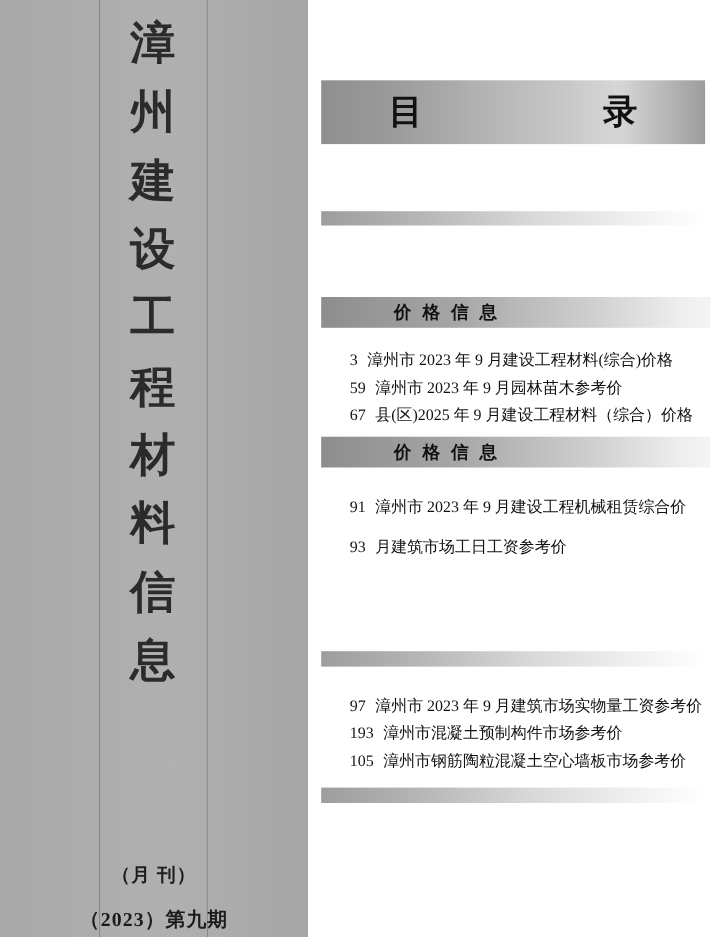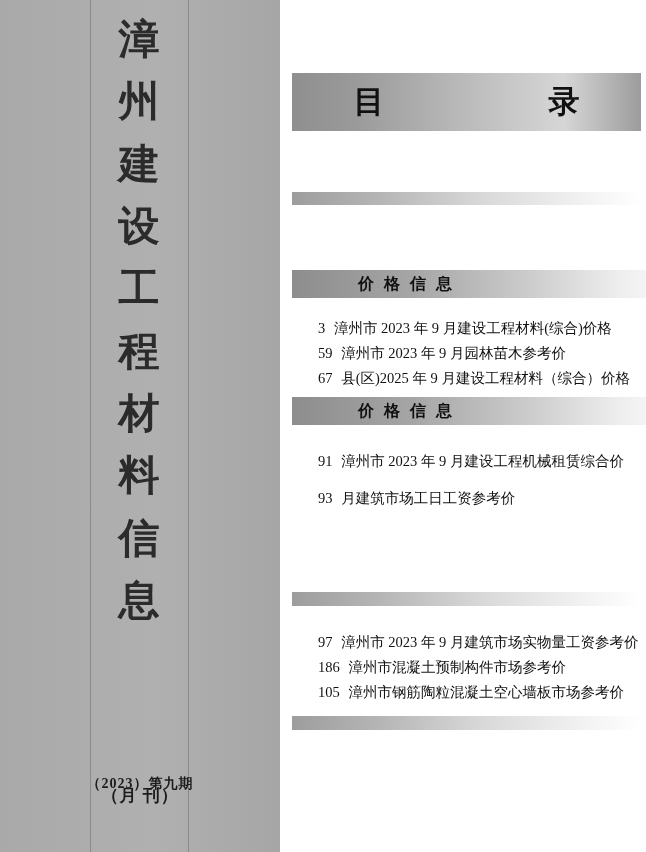--- a/index.html
+++ b/index.html
@@ -60,21 +60,21 @@
     left: 0;
     width: 280px;
     text-align: center;
     color: #1c1c1c;
     font-weight: bold;
     font-size: 17px;
     letter-spacing: 1px;
   }
   .cover-meta.l1 { top: 784px; }
   .cover-meta.l2 { top: 788px; font-size: 18px; }
-  .cover-meta.l3 { top: 775px; font-size: 14px; }
+  .cover-meta.l3 { top: 824px; font-size: 18px; }
 
   
   .content {
     position: absolute;
     left: 292px;
     top: 0;
     width: 354px;
     height: 692px;
   }
 
@@ -234,21 +234,21 @@
     </div>
 
     <div class="bar b2"></div>
 
     <div class="entries g3">
       <div class="entry">
         <span class="pg">97</span>
         <span class="ttl">漳州市 2023 年 9 月建筑市场实物量工资参考价</span>
       </div>
       <div class="entry">
-        <span class="pg">186</span>
+        <span class="pg">193</span>
         <span class="ttl">漳州市混凝土预制构件市场参考价</span>
       </div>
       <div class="entry">
         <span class="pg">105</span>
         <span class="ttl">漳州市钢筋陶粒混凝土空心墙板市场参考价</span>
       </div>
     </div>
 
     <div class="bar b3"></div>
 

